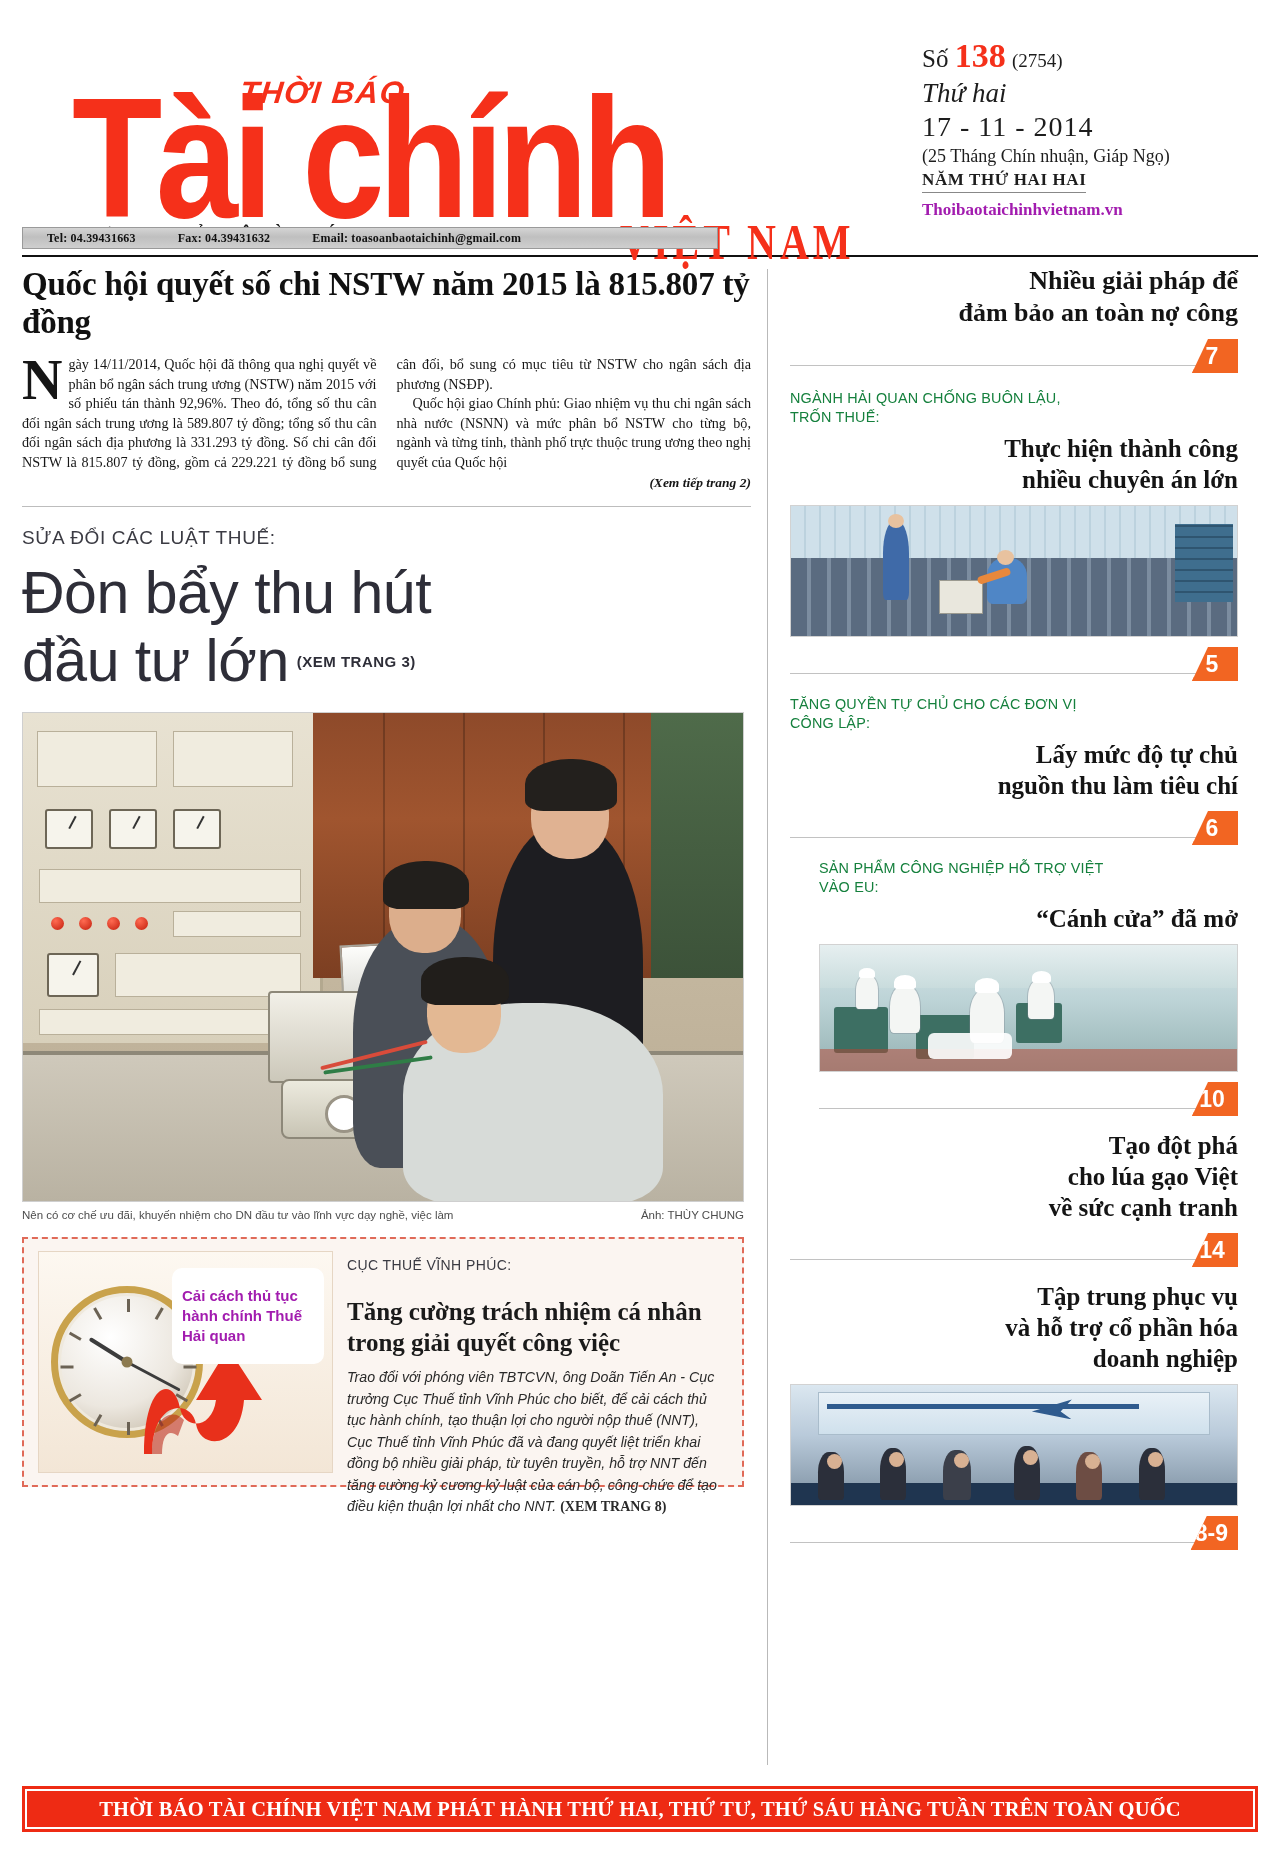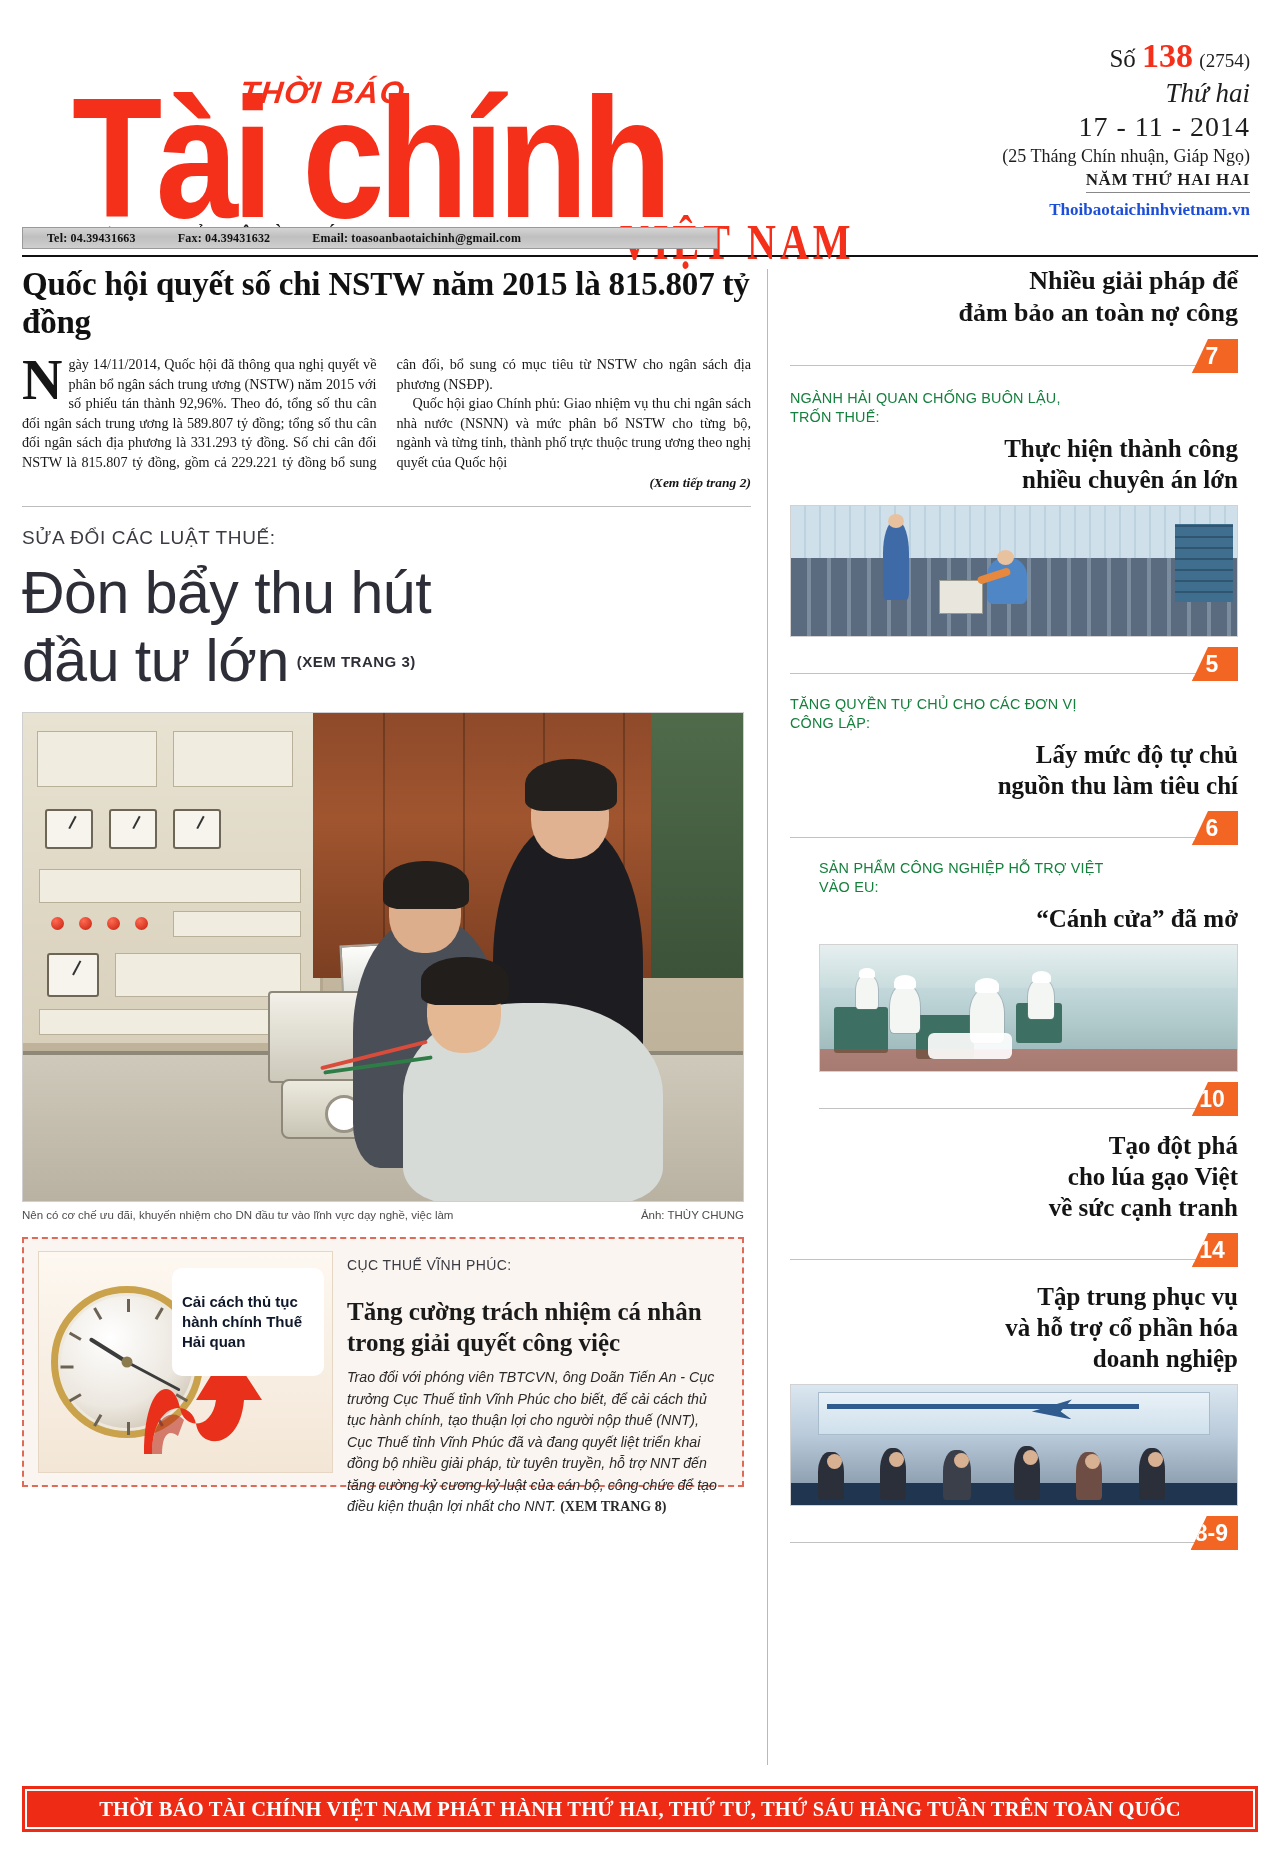--- a/index.html
+++ b/index.html
@@ -71,21 +71,21 @@
     font-size: 19px;
     letter-spacing: .4px;
     color: #1a1a1a;
     transform: scaleY(1.12);
     transform-origin: left top;
   }
 
   .header-right {
     position: relative;
     flex: 1;
-    text-align: right;
+    text-align: left;
     padding-top: 22px;
     padding-right: 8px;
   }
   .hr-issue {
     font-size: 25px;
     color: #1d1d1d;
     line-height: 32px;
   }
   .hr-issue .num {
     color: #f5301a;
@@ -117,21 +117,21 @@
     color: #1d1d1d;
     border-bottom: 1px solid #888;
     display: inline-block;
     padding-bottom: 2px;
     margin-top: 1px;
   }
   .hr-url {
     margin-top: 7px;
     font-size: 17px;
     font-weight: bold;
-    color: #1d4ed8;
+    color: #a21caf;
   }
 
   
   .contact-strip {
     position: relative;
     margin-top: 4px;
     height: 22px;
     width: 696px;
     background: linear-gradient(to bottom,#d4d4d4,#bfbfbf 45%,#cfcfcf);
     border: 1px solid #9a9a9a;
@@ -289,23 +289,23 @@
     transform-origin: bottom center; transform: translate(-50%,-100%) rotate(-58deg); border-radius:2px;}
   .clock .hand-m { position:absolute; left:50%; top:50%; width:3px; height:60px; background:#3c3c3c;
     transform-origin: bottom center; transform: translate(-50%,-100%) rotate(118deg); border-radius:2px;}
   .clock .hub { position:absolute; left:50%; top:50%; width:11px; height:11px; border-radius:50%;
     background:#8c7a4f; transform:translate(-50%,-50%); }
   .ribbon {
     position:absolute; left:105px; top:52px; width:150px; height:152px;
   }
   .promo-label {
     position:absolute; right:8px; top:16px; width:152px;
-    background:#fff; border-radius:10px; padding:24px 10px;
+    background:#fff; border-radius:10px; padding:18px 10px;
     font-family:"Liberation Sans", sans-serif; font-weight:bold;
-    font-size:15px; line-height:20px; color:#0f172a; text-align:left;
+    font-size:15px; line-height:20px; color:#a21caf; text-align:left;
   }
   .promo-text { flex:1; padding-top: 6px; }
   .promo-kicker {
     font-family:"Liberation Sans", sans-serif;
     font-size:14px; letter-spacing:.4px; color:#3a3a42;
   }
   .promo-head {
     margin-top:23px;
     font-size:25px; font-weight:bold; line-height:31px; color:#1a1a1a;
   }

